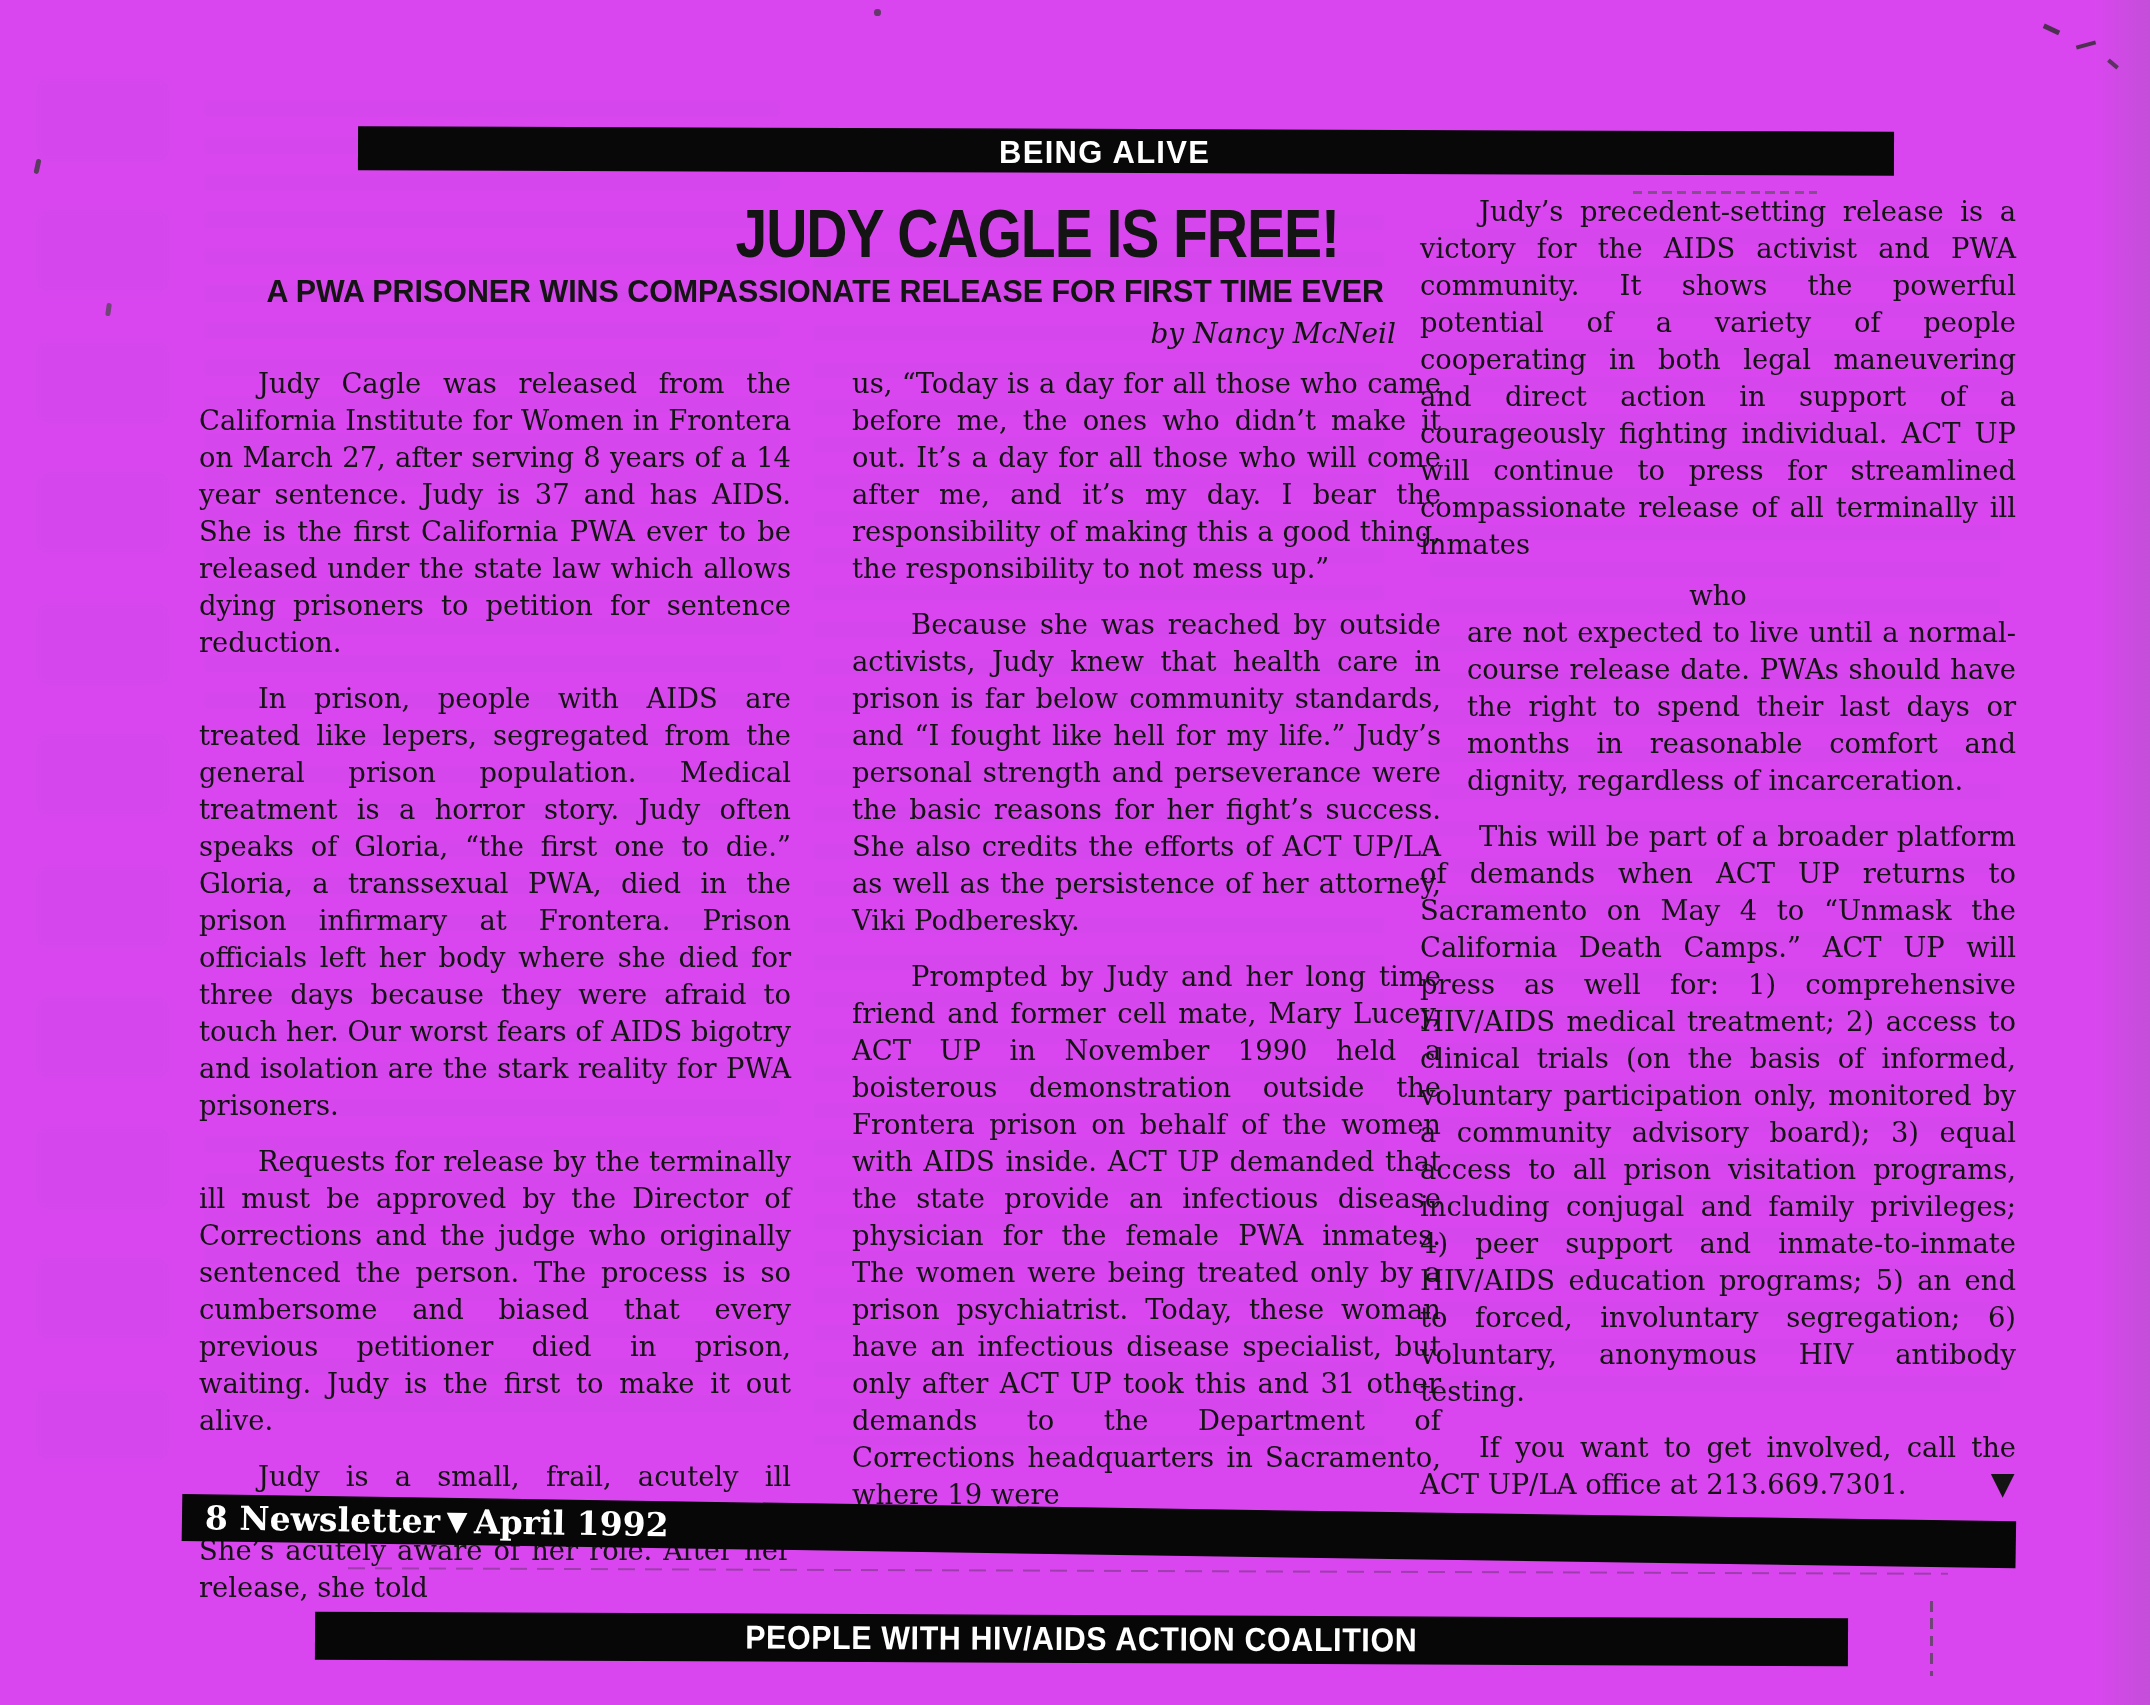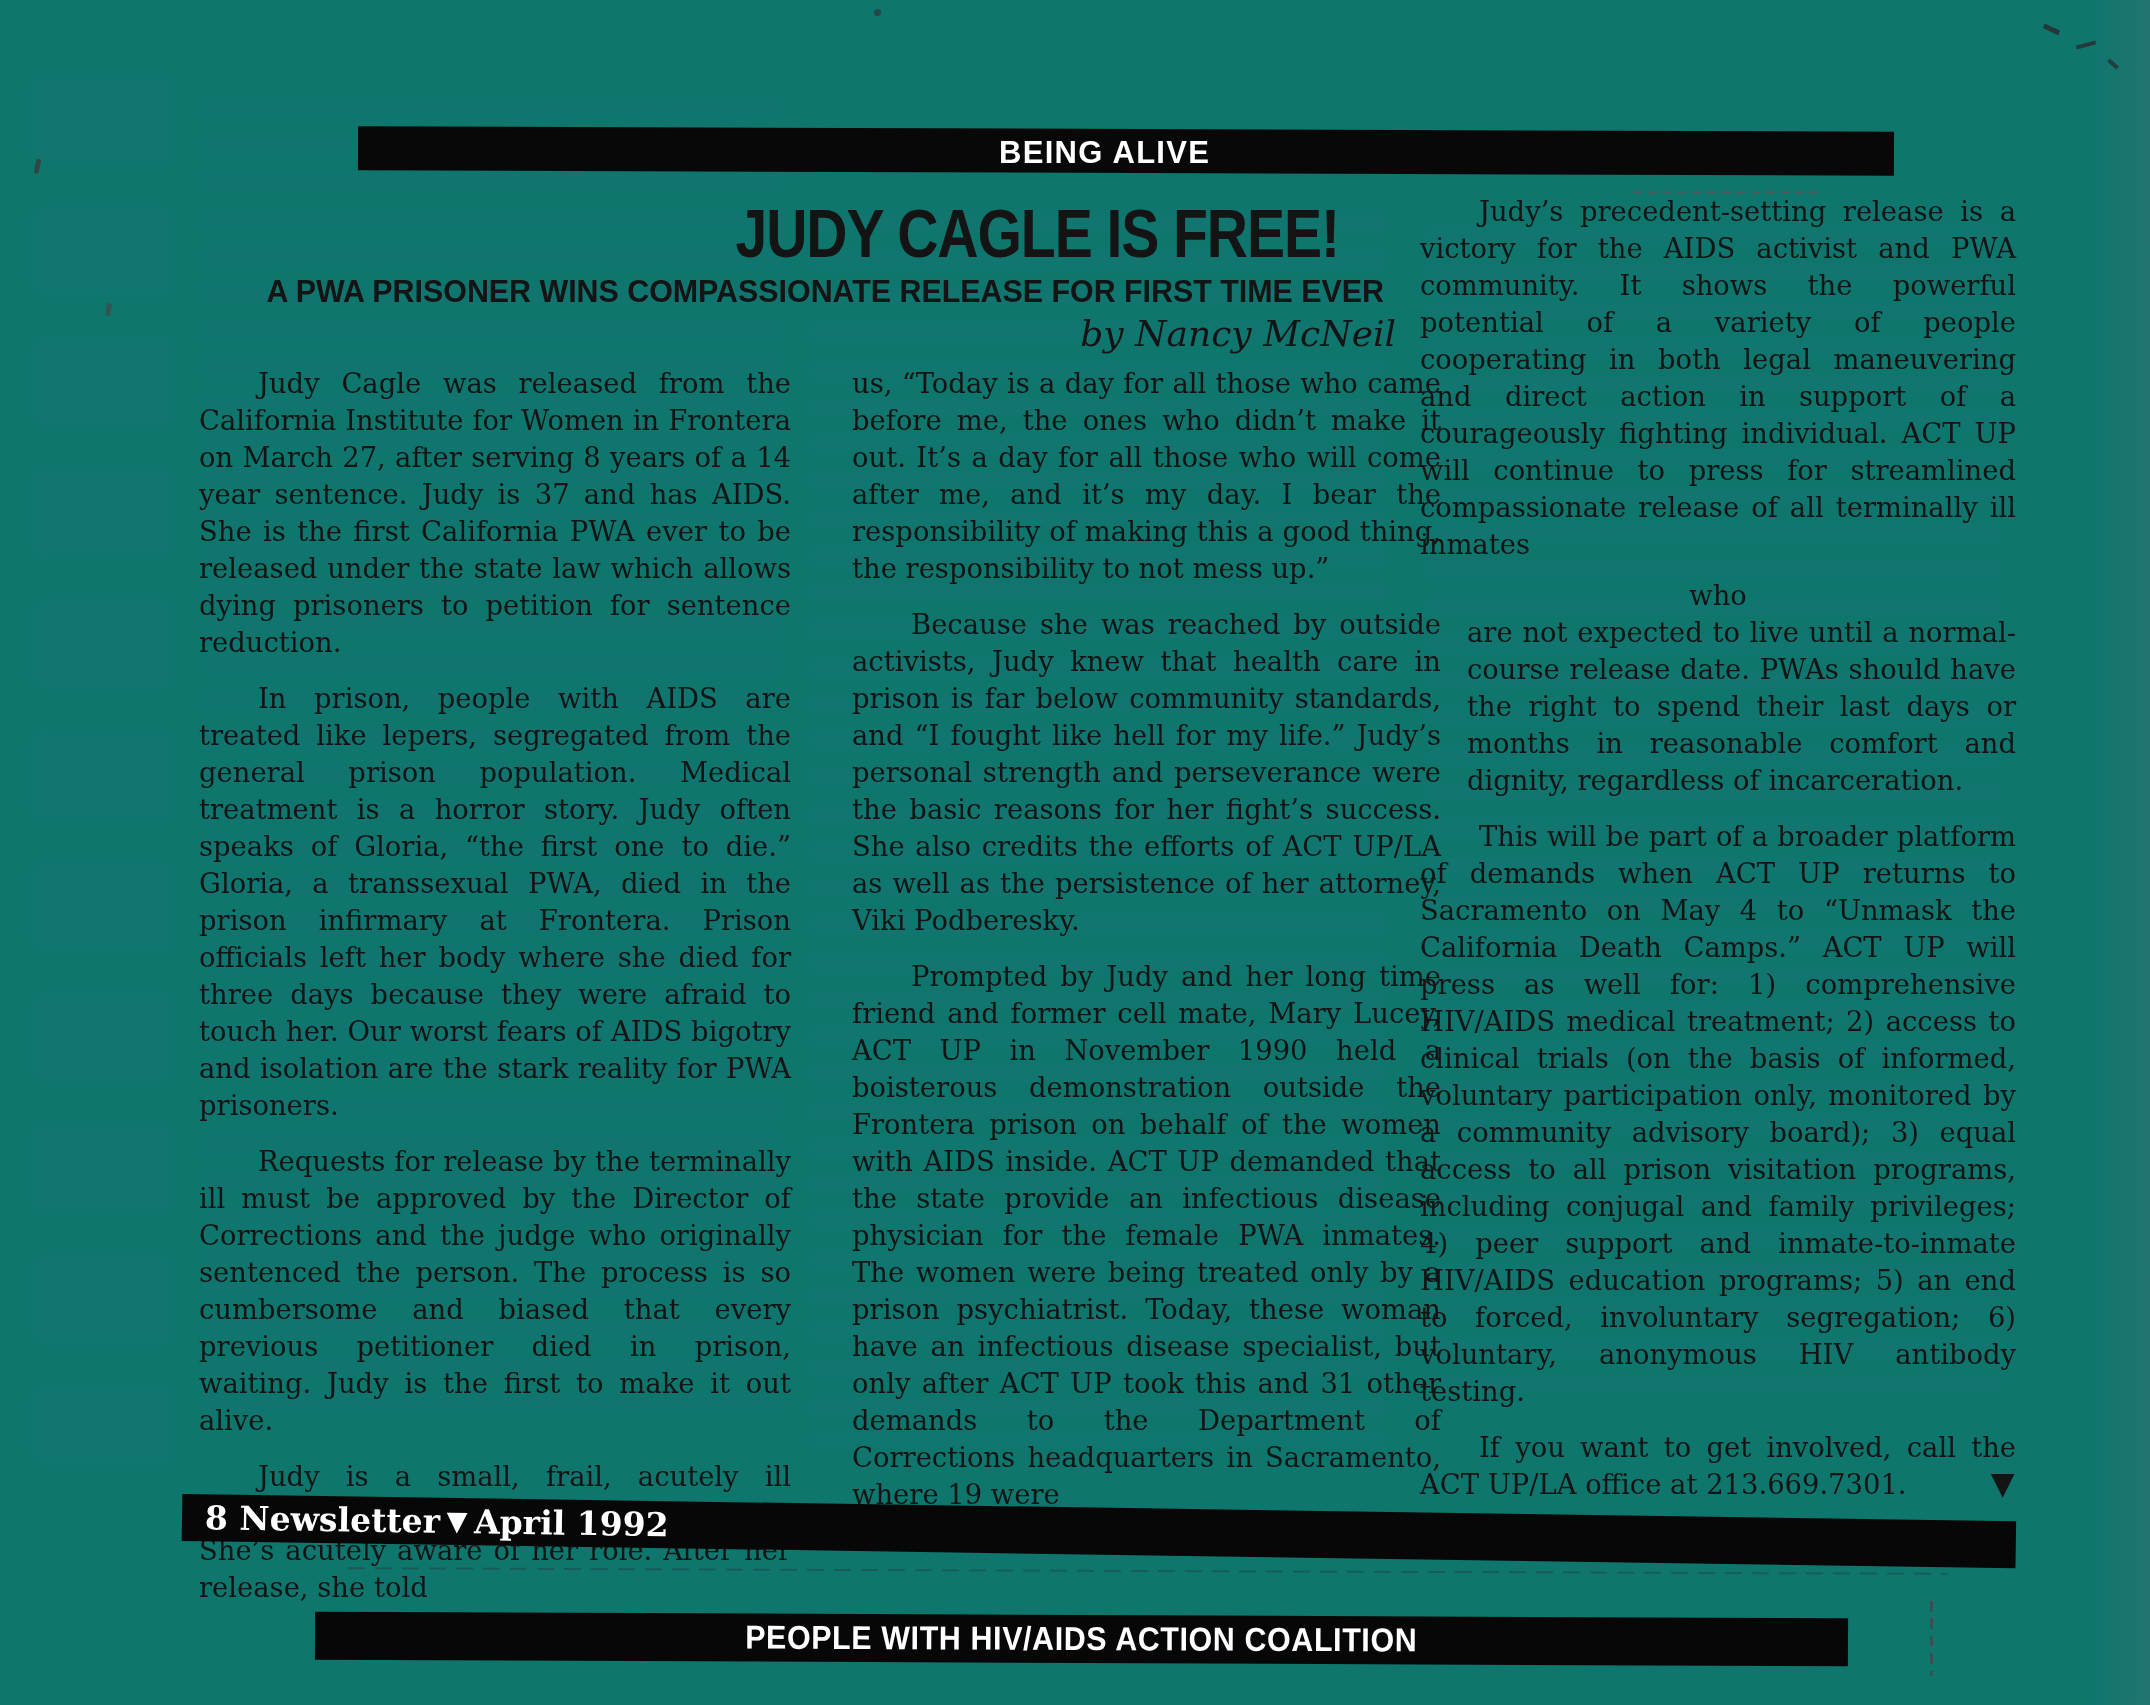--- a/index.html
+++ b/index.html
@@ -4,21 +4,21 @@
 <style>
   html, body {
     margin: 0;
     padding: 0;
     background: #d8d6d0;
   }
   .page {
     position: relative;
     width: 2151px;
     height: 1706px;
-    background: #0f766e;
+    background: #d946ef;
     overflow: hidden;
     font-family: "DejaVu Serif", serif;
     color: #141414;
   }
 
   
   .ghost { position: absolute; pointer-events: none; }
   .ghost-left {
     left: 37px; top: 80px; width: 131px; height: 1379px;
     background: repeating-linear-gradient(to bottom,
@@ -84,21 +84,21 @@
     line-height: 37px;
     letter-spacing: 0px;
     white-space: nowrap;
     transform: scaleX(0.98);
     transform-origin: center;
   }
   .article-byline {
     margin-top: 6.7px;
     font-family: "DejaVu Serif", serif;
     font-style: italic;
-    font-size: 36px;
+    font-size: 28px;
     line-height: 33px;
   }
 
   
   .col {
     position: absolute;
     font-size: 27.4px;
     line-height: 37px;
     text-align: justify;
   }

